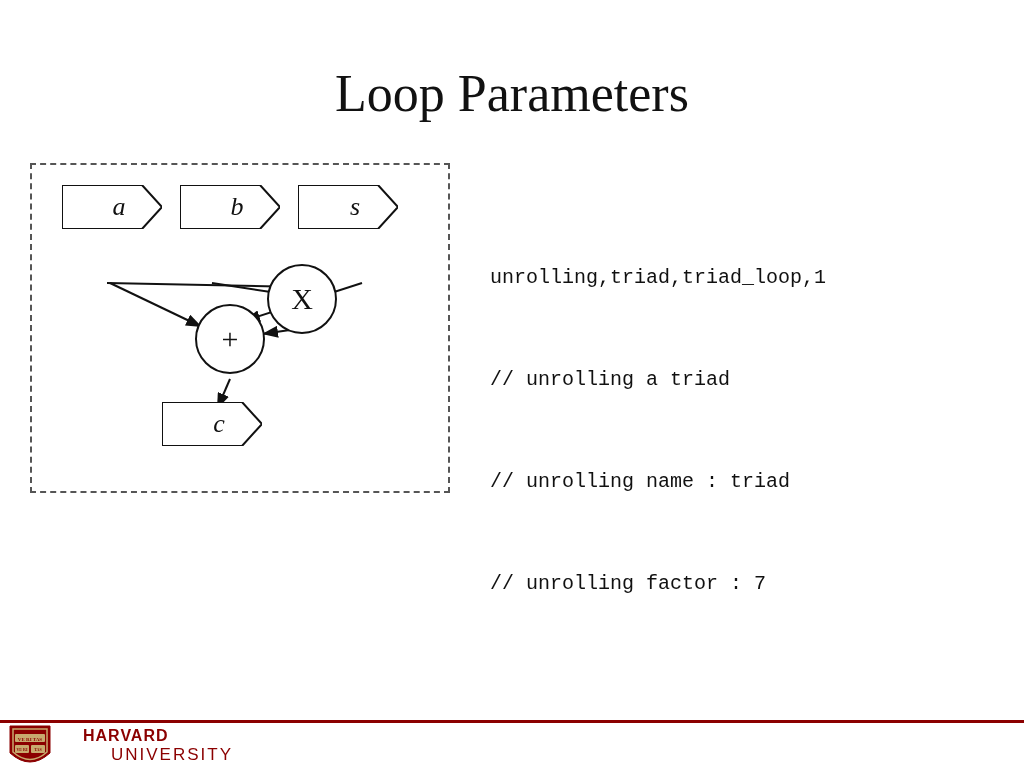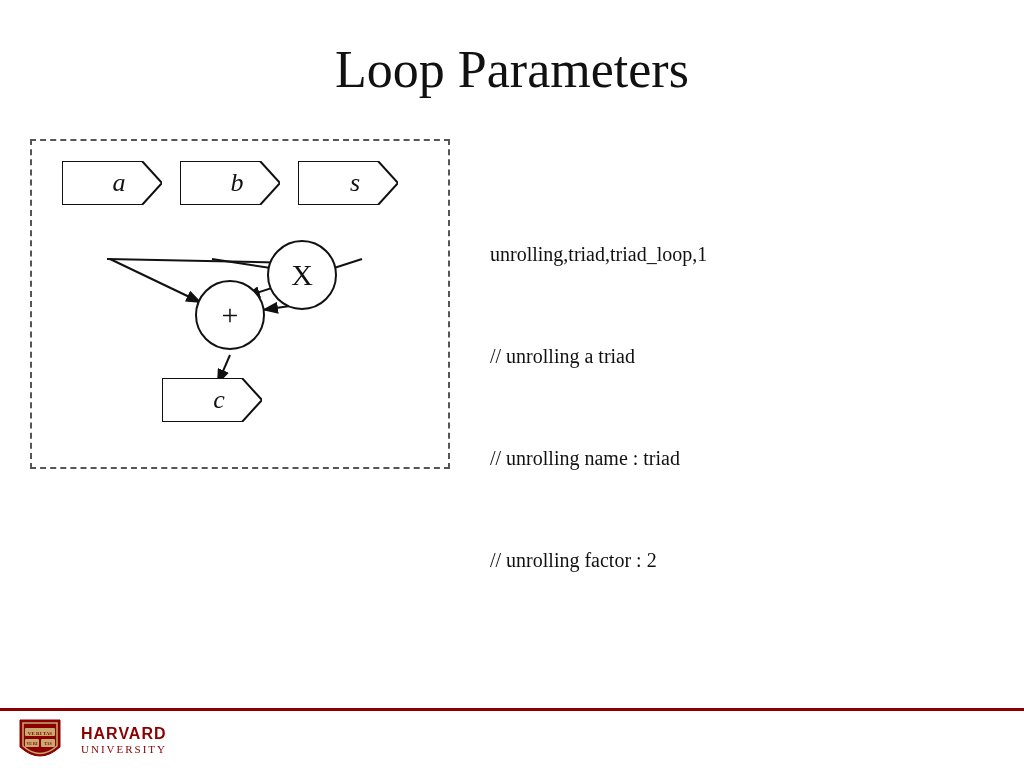--- a/index.html
+++ b/index.html
@@ -9,21 +9,21 @@
       width: 1024px;
       height: 768px;
       overflow: hidden;
       position: relative;
     }
 
     .page-title {
       text-align: center;
       font-size: 52px;
       font-weight: normal;
-      padding-top: 40px;
+      padding-top: 64px;
       padding-bottom: 30px;
       color: #111;
     }
 
     .content-area {
       display: flex;
       flex-direction: row;
       align-items: flex-start;
       padding-left: 30px;
       padding-top: 10px;
@@ -111,40 +111,40 @@
       position: relative;
       z-index: 2;
       font-size: 26px;
       font-style: italic;
       color: #111;
       margin-left: 14px;
     }
 
     
     .code-area {
-      font-family: Liberation Serif, serif;
+      font-family: Liberation Mono, monospace;
       font-size: 20px;
       line-height: 1.7;
       color: #111;
       padding-top: 30px;
       white-space: pre;
     }
 
     
     .bottom-bar {
       position: absolute;
       bottom: 0;
       left: 0;
       right: 0;
-      height: 60px;
+      height: 48px;
       border-top: 3px solid #8b0000;
       display: flex;
       align-items: center;
-      padding-left: 15px;
-      gap: 16px;
+      padding-left: 5px;
+      gap: 28px;
     }
 
     .harvard-shield {
       width: 50px;
       height: 50px;
       flex-shrink: 0;
     }
 
     .harvard-text {
       display: flex;
@@ -153,24 +153,25 @@
 
     .harvard-name {
       font-family: Arial, sans-serif;
       font-weight: bold;
       font-size: 16px;
       color: #8b0000;
       letter-spacing: 1px;
     }
 
     .harvard-sub {
-      font-family: Liberation Serif, serif;
-      font-size: 11px;
+      font-family: Liberation Sans, sans-serif;
+      font-size: 17px;
       color: #8b0000;
       letter-spacing: 2px;
+      margin-left: 28px;
     }
 
     
     .diagram-svg {
       position: absolute;
       top: 0; left: 0;
       width: 100%;
       height: 100%;
       z-index: 1;
       overflow: visible;
@@ -247,21 +248,21 @@
         <span class="node-label">c</span>
       </div>
 
     </div>
   </div>
 
   <div class="code-area">
     <div>unrolling,triad,triad_loop,1</div>
     <div>// unrolling a triad</div>
     <div>// unrolling name : triad</div>
-    <div>// unrolling factor : 2</div>
+    <div>// unrolling factor : 7</div>
   </div>
 
 </div>
 
 <div class="bottom-bar">
 
   <svg class="harvard-shield" viewBox="0 0 50 50" xmlns="http://www.w3.org/2000/svg">
 
     <path d="M5,5 L45,5 L45,32 Q25,50 5,32 Z" fill="#8b0000" stroke="#8b0000" stroke-width="1"></path>
 

